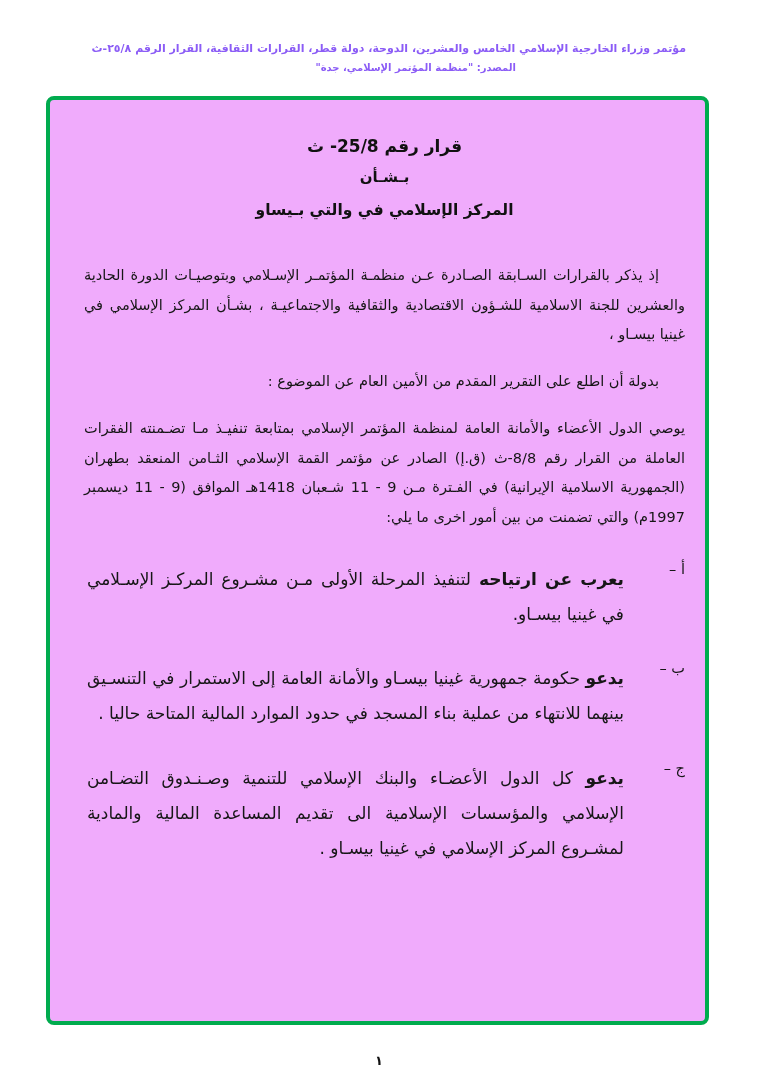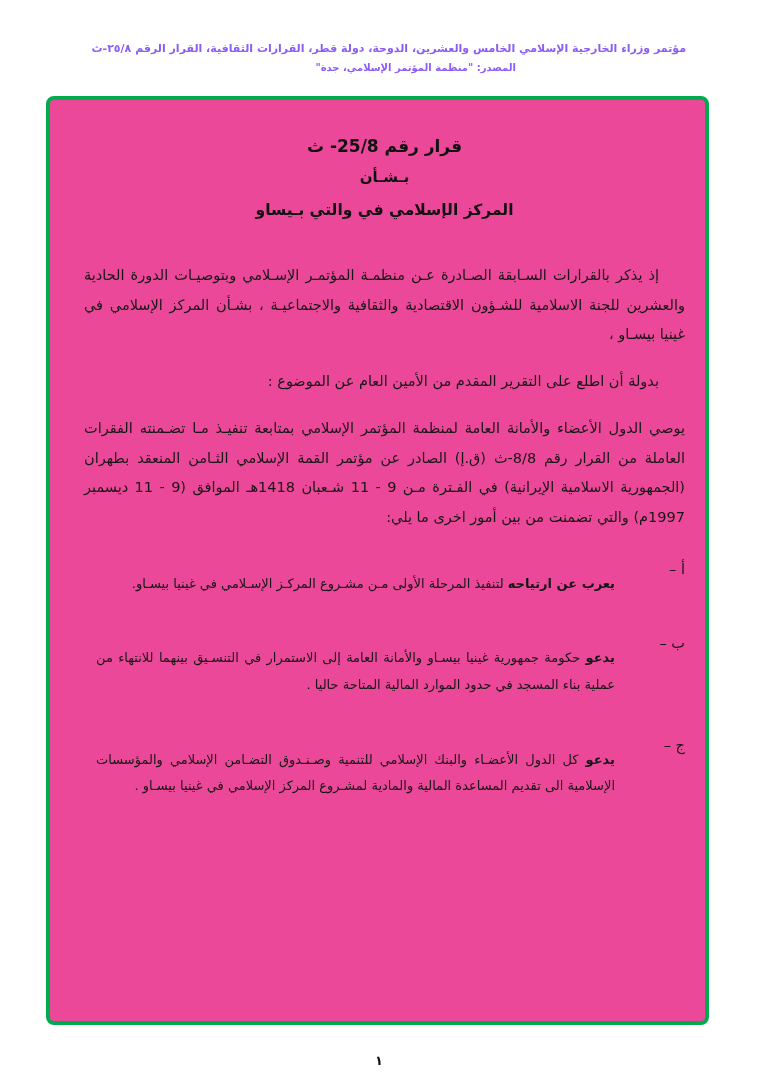--- a/index.html
+++ b/index.html
@@ -33,21 +33,21 @@
     top: 96px;
     left: 46px;
     width: 663px;
     height: 929px;
     box-sizing: border-box;
     border: 4px solid #00ab4e;
     border-radius: 8px;
     padding: 36px 20px 14px 34px;
     direction: rtl;
     overflow: hidden;
-    background: #ec4899;
+    background: #f0abfc;
   }
 
   .title-block {
     text-align: center;
     font-weight: bold;
     color: #111;
     margin-bottom: 42px;
   }
   .t1 { font-size: 17px; letter-spacing: 1px; }
   .t2 { font-size: 15px; margin-top: 12px; letter-spacing: 3px; }
@@ -68,24 +68,24 @@
     direction: rtl;
     margin-bottom: 24px;
   }
   .letter {
     flex: 0 0 58px;
     font-size: 14.5px;
     padding-top: 2px;
   }
   .item-text {
     flex: 1;
-    font-size: 13px;
+    font-size: 17px;
     line-height: 2.05;
     text-align: justify;
-    margin: 12px;
+    margin: 3px;
   }
   .item-text strong { font-weight: bold; }
 
   .page-number {
     position: absolute;
     bottom: 10px;
     left: 0;
     width: 100%;
     text-align: center;
     font-size: 13px;

